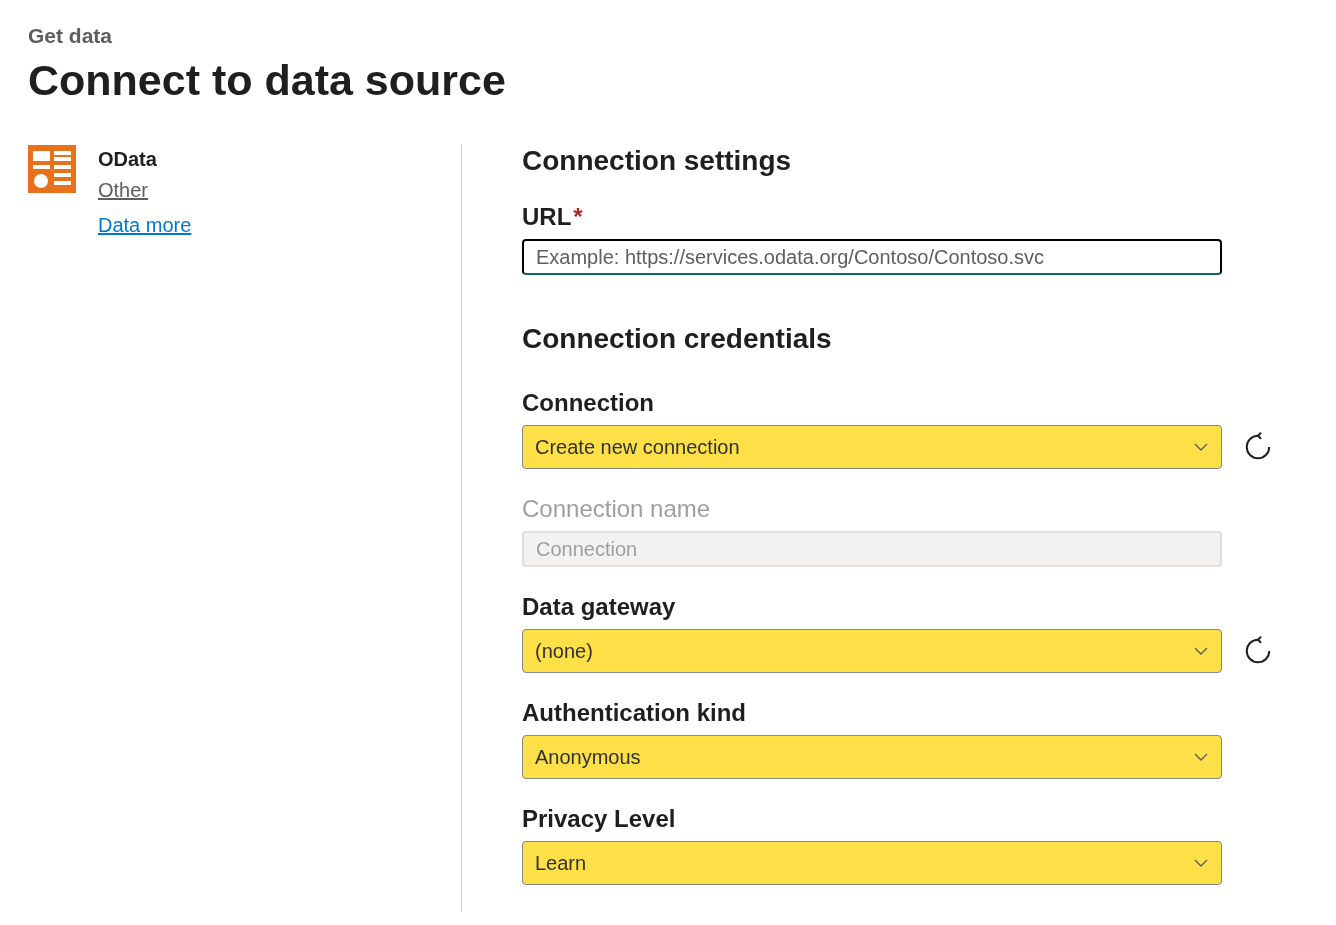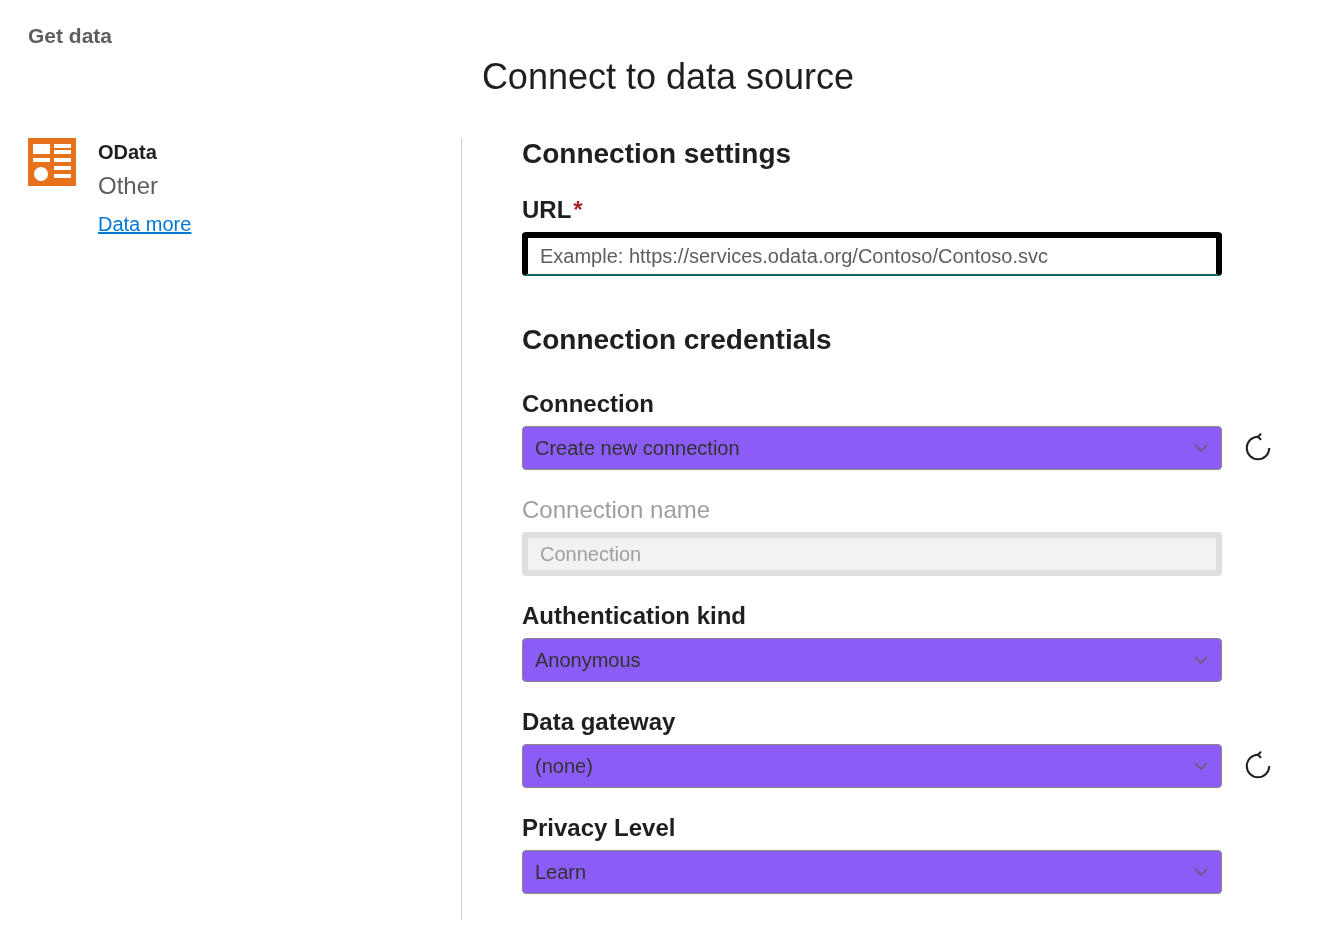--- a/index.html
+++ b/index.html
@@ -15,25 +15,24 @@
     padding: 24px 28px;
     width: 1336px;
   }
   .breadcrumb {
     font-size: 21px;
     color: #605e5c;
     font-weight: 700;
     margin-bottom: 8px;
   }
   .page-title {
-    font-size: 36px;
-    font-weight: 400;
+    font-size: 43px;
+    font-weight: 700;
     color: #201f1e;
     margin: 0 0 40px 0;
-    text-align: center;
   }
   .content {
     display: flex;
   }
   .left-pane {
     width: 448px;
     padding-right: 24px;
   }
   .right-pane {
     flex: 1;
@@ -54,23 +53,24 @@
     display: flex;
     flex-direction: column;
     line-height: 1.45;
   }
   .connector-name {
     font-size: 20px;
     font-weight: 600;
     color: #201f1e;
   }
   .connector-category {
-    font-size: 24px;
+    font-size: 20px;
     color: #605e5c;
     margin-top: 2px;
+    text-decoration: underline;
   }
   .connector-link {
     font-size: 20px;
     color: #0078d4;
     text-decoration: underline;
     cursor: pointer;
     margin-top: 6px;
     width: fit-content;
   }
   .section-heading {
@@ -100,22 +100,22 @@
   .field-group {
     margin-bottom: 26px;
   }
   .field-row {
     display: flex;
     align-items: center;
     gap: 18px;
   }
   .text-input {
     width: 700px;
-    height: 44px;
-    border: 6px solid #000000;
+    height: 36px;
+    border: 2px solid #000000;
     border-radius: 4px;
     padding: 0 12px;
     font-size: 20px;
     font-family: inherit;
     color: #323130;
     background: #ffffff;
   }
   .text-input::placeholder {
     color: #605e5c;
   }
@@ -130,21 +130,21 @@
   .select-box {
     width: 700px;
     height: 44px;
     border: 1px solid #8a8886;
     border-radius: 4px;
     padding: 0 12px;
     font-size: 20px;
     display: flex;
     align-items: center;
     justify-content: space-between;
-    background: #8b5cf6;
+    background: #fde047;
     cursor: pointer;
     color: #323130;
   }
   .chevron {
     width: 16px;
     height: 16px;
     flex-shrink: 0;
   }
   .refresh-btn {
     width: 36px;
@@ -222,48 +222,48 @@
           </button>
         </div>
       </div>
 
       <div class="field-group">
         <div class="field-label disabled">Connection name</div>
         <input type="text" class="text-input disabled" disabled="" value="Connection" style="">
       </div>
 
       <div class="field-group">
-        <div class="field-label">Authentication kind</div>
-        <div class="select-box">
-          <span>Anonymous</span>
-          <svg class="chevron" viewBox="0 0 16 16">
-              <path d="M2 5 L8 11 L14 5" stroke="#605e5c" stroke-width="1.4" fill="none"></path>
-            </svg>
-        </div>
-      </div>
-
-      <div class="field-group">
         <div class="field-label">Data gateway</div>
         <div class="field-row">
           <div class="select-box">
             <span>(none)</span>
             <svg class="chevron" viewBox="0 0 16 16">
                 <path d="M2 5 L8 11 L14 5" stroke="#605e5c" stroke-width="1.4" fill="none"></path>
               </svg>
           </div>
           <button class="refresh-btn">
             <svg viewBox="0 0 24 24">
               <path d="M12 3 A9 9 0 1 0 21 12" stroke="#201f1e" stroke-width="1.6" fill="none"></path>
               <path d="M14 1 L12 3 L14 5" stroke="#201f1e" stroke-width="1.6" fill="none" stroke-linecap="round" stroke-linejoin="round"></path>
             </svg>
           </button>
         </div>
       </div>
 
       <div class="field-group">
+        <div class="field-label">Authentication kind</div>
+        <div class="select-box">
+          <span>Anonymous</span>
+          <svg class="chevron" viewBox="0 0 16 16">
+              <path d="M2 5 L8 11 L14 5" stroke="#605e5c" stroke-width="1.4" fill="none"></path>
+            </svg>
+        </div>
+      </div>
+
+      <div class="field-group">
         <div class="field-label">Privacy Level</div>
         <div class="select-box">
           <span>Learn</span>
           <svg class="chevron" viewBox="0 0 16 16">
               <path d="M2 5 L8 11 L14 5" stroke="#605e5c" stroke-width="1.4" fill="none"></path>
             </svg>
         </div>
       </div>
 
     </div>

